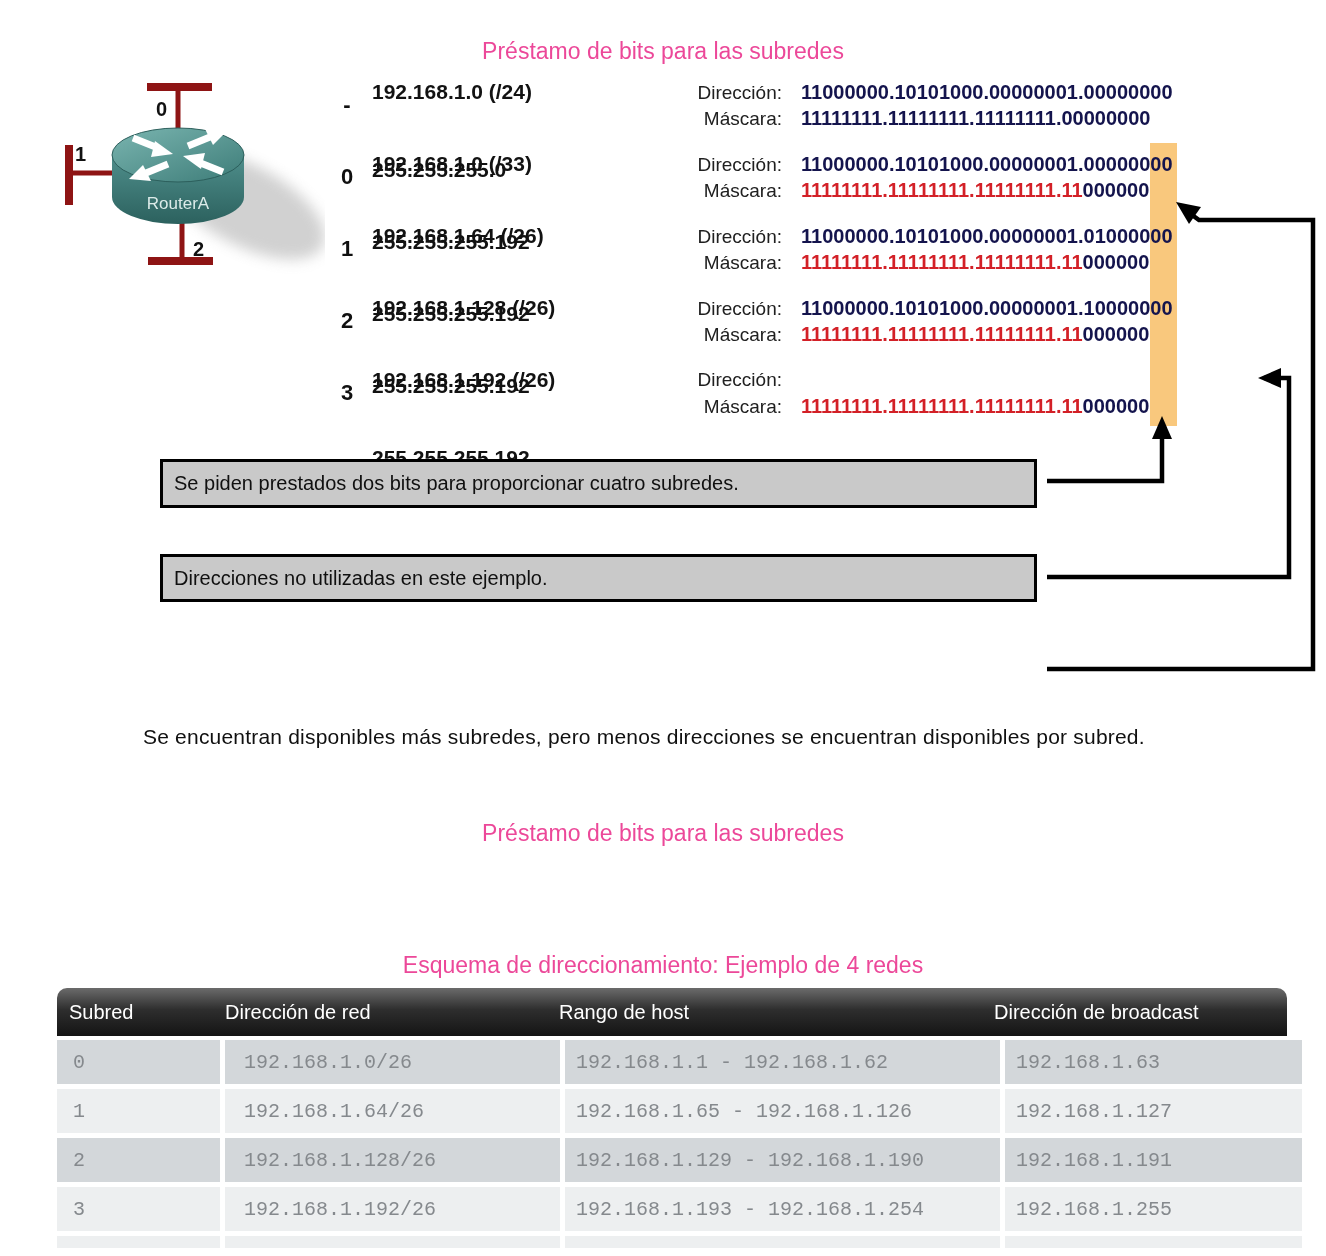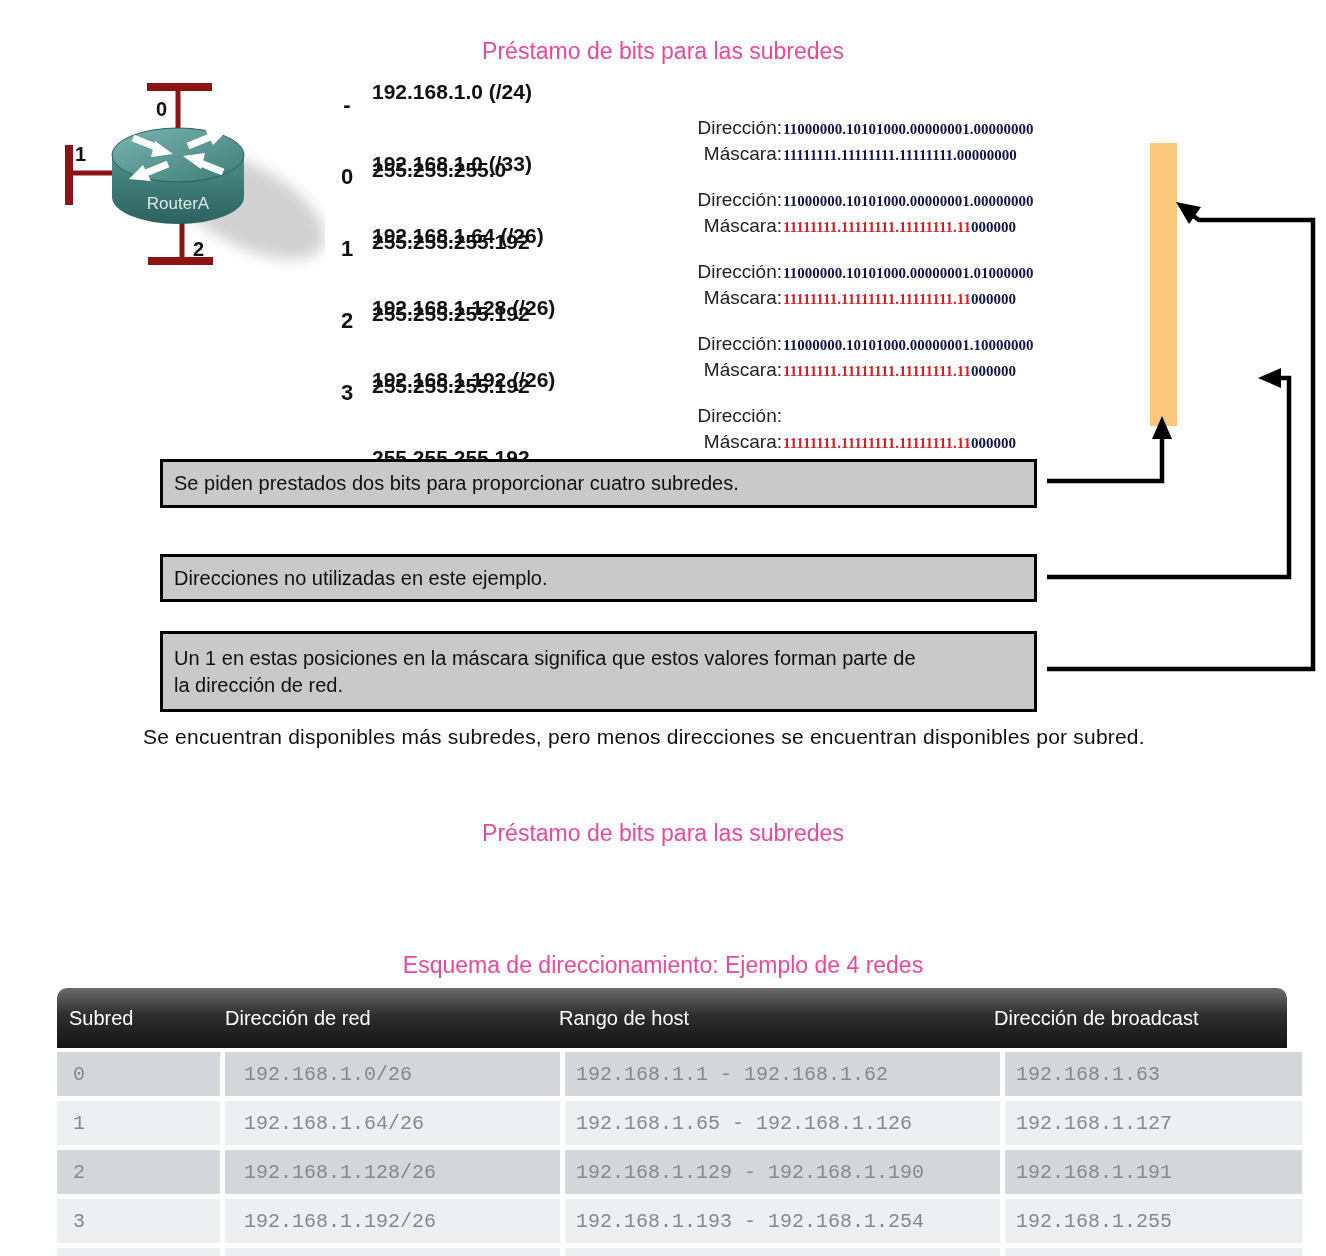--- a/index.html
+++ b/index.html
@@ -11,23 +11,23 @@
   
   .srow{position:absolute;left:333px;display:flex;z-index:2;}
   .sidx{width:28px;line-height:52px;text-align:center;font-weight:bold;font-size:22px;
         font-family:"Liberation Sans",sans-serif;color:#101010;}
   .sip{margin-left:11px;font-family:Liberation Sans, sans-serif;font-weight:bold;
        font-size:21px;line-height:26px;color:#121212;white-space:pre;}
 
   
   .brow{position:absolute;left:660px;z-index:2;}
   .bline{display:flex;align-items:baseline;height:26px;line-height:26px;}
-  .blabel{display:inline-block;width:122px;text-align:right;font-size:19px;color:#202020;margin-top:36px;}
-  .bits{margin-left:1px;font-family:Liberation Serif, serif;font-weight:bold;
-        font-size:15px;white-space:pre;}
+  .blabel{display:inline-block;width:122px;text-align:right;font-size:19px;color:#202020;}
+  .bits{margin-left:19px;font-family:Liberation Sans, sans-serif;font-weight:bold;
+        font-size:20px;white-space:pre;}
   .navy{color:#14144d;}
   .red{color:#d32027;}
 
   
   #bitband{position:absolute;left:1150px;top:143px;width:27px;height:283px;
            background:#f9c87d;z-index:1;}
 
   
   .callout{position:absolute;left:160px;width:860px;background:#c9c9c9;
            border:3px solid #000;display:flex;flex-direction:column;justify-content:center;
@@ -36,21 +36,21 @@
   #note{position:absolute;left:143px;top:725px;font-size:21px;letter-spacing:.2px;color:#101010;}
 
   
   #arrows{position:absolute;left:0;top:0;z-index:4;pointer-events:none;}
 
   
   #router{position:absolute;left:55px;top:75px;z-index:2;}
 
   
   #schemetable{position:absolute;left:57px;top:988px;width:1230px;}
-  #thead{height:60px;border-radius:10px 10px 0 0;
+  #thead{height:48px;border-radius:10px 10px 0 0;
          background:linear-gradient(#6b6b6b,#2e2e2e 45%,#141414);
          display:grid;grid-template-columns:163px 335px 435px 297px;align-items:center;}
   #thead .th{color:#fff;font-size:20px;}
   #thead .th:nth-child(1){padding-left:12px;}
   #thead .th:nth-child(2){padding-left:5px;}
   #thead .th:nth-child(3){padding-left:4px;}
   #thead .th:nth-child(4){padding-left:4px;}
   #tbody{margin-top:4px;display:grid;grid-template-columns:163px 335px 435px 297px;
          gap:5px;background:#fff;}
   .td{height:44px;display:flex;align-items:center;
@@ -193,24 +193,20 @@
       <span class="bits"><span class="red">11111111.11111111.11111111.11</span><span class="navy">000000</span></span>
       </div>
   </div>
 
   <div class="callout" style="top:459px;height:43px">
     <div>Se piden prestados dos bits para proporcionar cuatro subredes.</div>
   </div>
   <div class="callout" style="top:554px;height:42px">
     <div>Direcciones no utilizadas en este ejemplo.</div>
   </div>
-  <div class="callout" style="top:631px;height:75px">
-    <div>Un 1 en estas posiciones en la máscara significa que estos valores forman parte de</div>
-    <div>la dirección de red.</div>
-  </div>
 
   <div id="note">Se encuentran disponibles más subredes, pero menos direcciones se encuentran disponibles por subred.</div>
 
   <svg id="arrows" width="1326" height="780" viewBox="0 0 1326 780">
     <g fill="none" stroke="#000" stroke-width="4.5">
       <path d="M1047,481 L1162,481 L1162,434"></path>
       <path d="M1047,577 L1289,577 L1289,378 L1264,378"></path>
       <path d="M1047,669 L1313,669 L1313,220 L1199,220 L1188,212"></path>
     </g>
     <g fill="#000" stroke="none">

